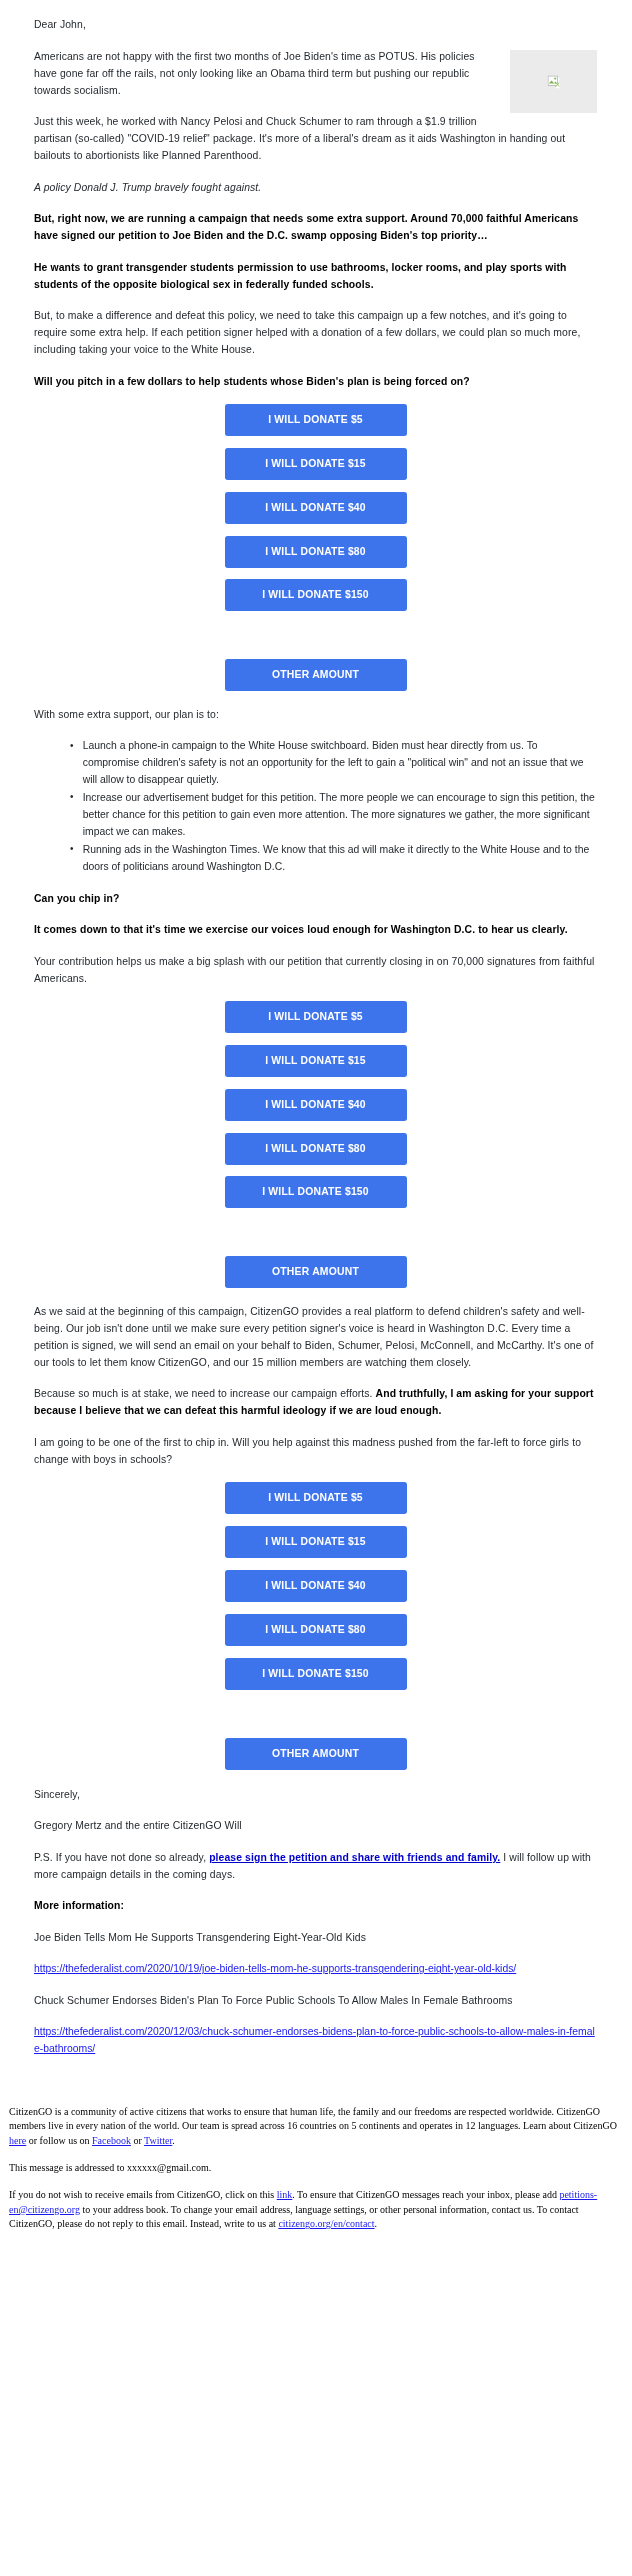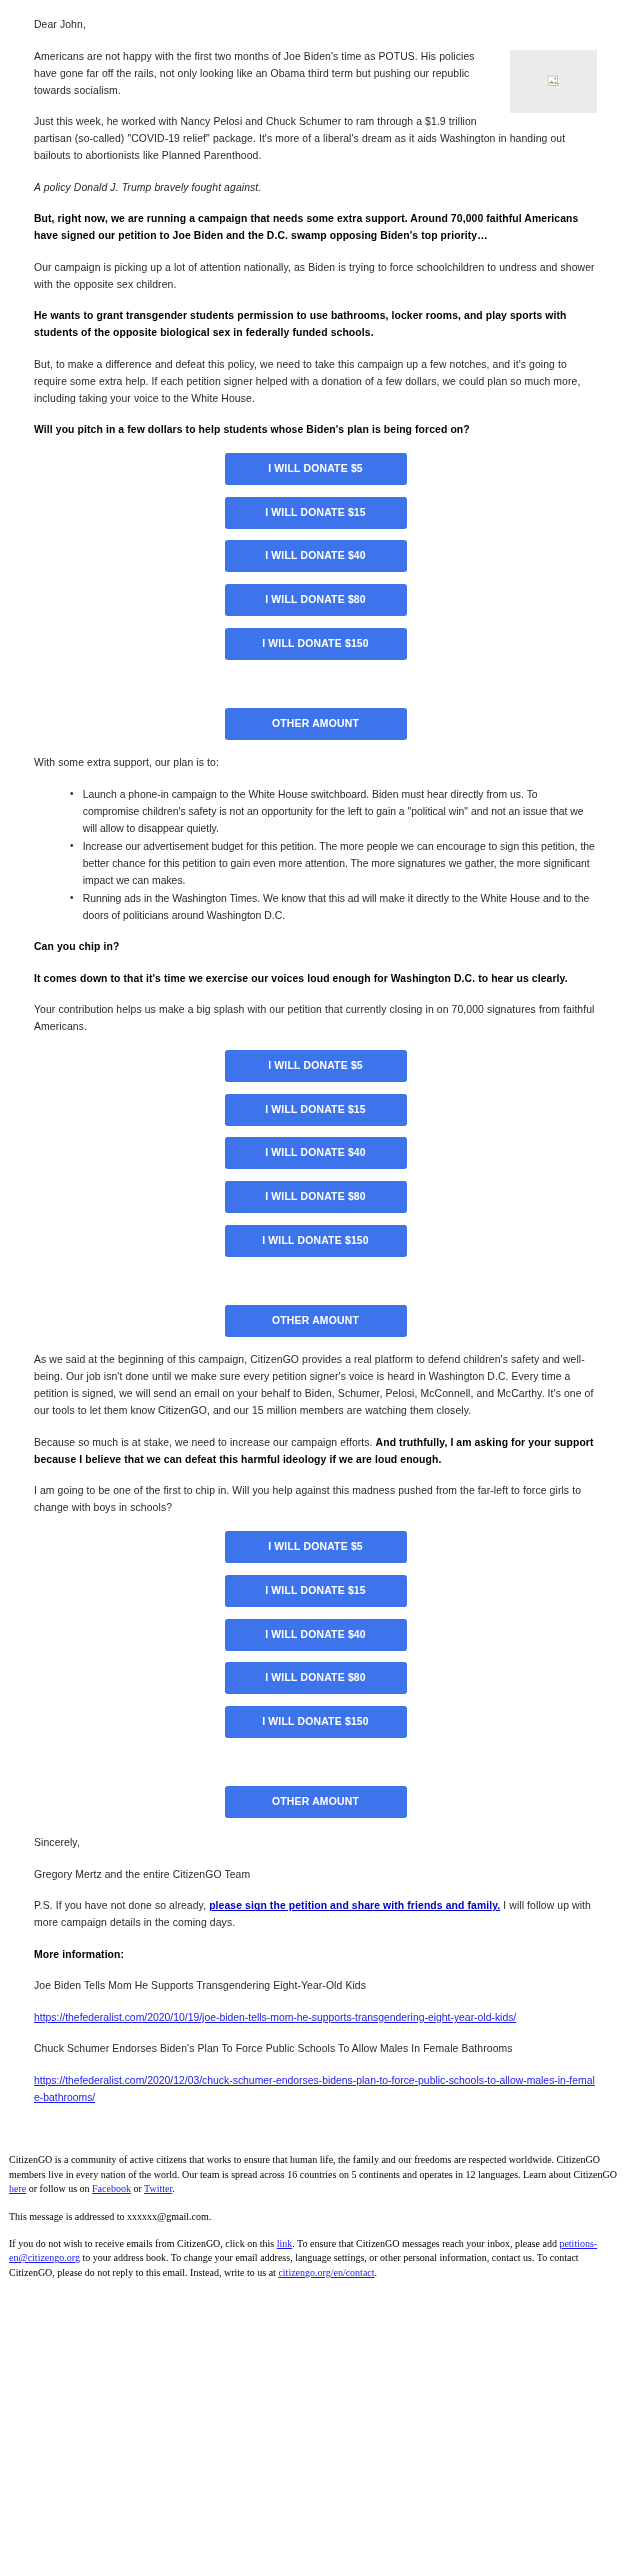--- a/index.html
+++ b/index.html
@@ -171,21 +171,20 @@
           <path d="M10 9 L15 14 M15 9 L10 14" stroke="#9bc26c" stroke-width="1.2" fill="none"></path>
         </svg>
       </div>
 
       <p class="para">Americans are not happy with the first two months of Joe Biden's time as POTUS. His policies have gone far off the rails, not only looking like an Obama third term but pushing our republic towards socialism.</p>
       <p class="para">Just this week, he worked with Nancy Pelosi and Chuck Schumer to ram through a $1.9 trillion partisan (so-called) "COVID-19 relief" package. It's more of a liberal's dream as it aids Washington in handing out bailouts to abortionists like Planned Parenthood.</p>
       <p class="para italic">A policy Donald J. Trump bravely fought against.</p>
     </div>
 
     <p class="para bold">But, right now, we are running a campaign that needs some extra support. Around 70,000 faithful Americans have signed our petition to Joe Biden and the D.C. swamp opposing Biden's top priority…</p>
-    <p class="para">Our campaign is picking up a lot of attention nationally, as Biden is trying to force schoolchildren to undress and shower with the opposite sex children.</p>
     <p class="para bold">He wants to grant transgender students permission to use bathrooms, locker rooms, and play sports with students of the opposite biological sex in federally funded schools.</p>
     <p class="para">But, to make a difference and defeat this policy, we need to take this campaign up a few notches, and it's going to require some extra help. If each petition signer helped with a donation of a few dollars, we could plan so much more, including taking your voice to the White House.</p>
     <p class="para bold">Will you pitch in a few dollars to help students whose Biden's plan is being forced on?</p>
 
     <div class="donate-block">
       <a class="donate-btn" href="#">I WILL DONATE $5</a>
       <a class="donate-btn" href="#">I WILL DONATE $15</a>
       <a class="donate-btn" href="#">I WILL DONATE $40</a>
       <a class="donate-btn" href="#">I WILL DONATE $80</a>
       <a class="donate-btn" href="#">I WILL DONATE $150</a>
@@ -222,21 +221,21 @@
     <div class="donate-block">
       <a class="donate-btn" href="#">I WILL DONATE $5</a>
       <a class="donate-btn" href="#">I WILL DONATE $15</a>
       <a class="donate-btn" href="#">I WILL DONATE $40</a>
       <a class="donate-btn" href="#">I WILL DONATE $80</a>
       <a class="donate-btn" href="#">I WILL DONATE $150</a>
       <a class="donate-btn" href="#">OTHER AMOUNT</a>
     </div>
 
     <p class="para" style="margin-top:16.3px">Sincerely,</p>
-    <p class="para">Gregory Mertz and the entire CitizenGO Team</p>
+    <p class="para">Gregory Mertz and the entire CitizenGO Will</p>
 
     <p class="para"><span>P.S. If you have not done so already, </span><a class="inline-link" href="#">please sign the petition and share with friends and family.</a><span> I will follow up with more campaign details in the coming days.</span></p>
 
     <p class="para bold">More information:</p>
 
     <p class="para">Joe Biden Tells Mom He Supports Transgendering Eight-Year-Old Kids</p>
     <p class="link-para"><a class="url-link" href="#">https://thefederalist.com/2020/10/19/joe-biden-tells-mom-he-supports-transgendering-eight-year-old-kids/</a></p>
 
     <p class="para">Chuck Schumer Endorses Biden's Plan To Force Public Schools To Allow Males In Female Bathrooms</p>
     <p class="link-para"><a class="url-link" href="#">https://thefederalist.com/2020/12/03/chuck-schumer-endorses-bidens-plan-to-force-public-schools-to-allow-males-in-female-bathrooms/</a></p>

